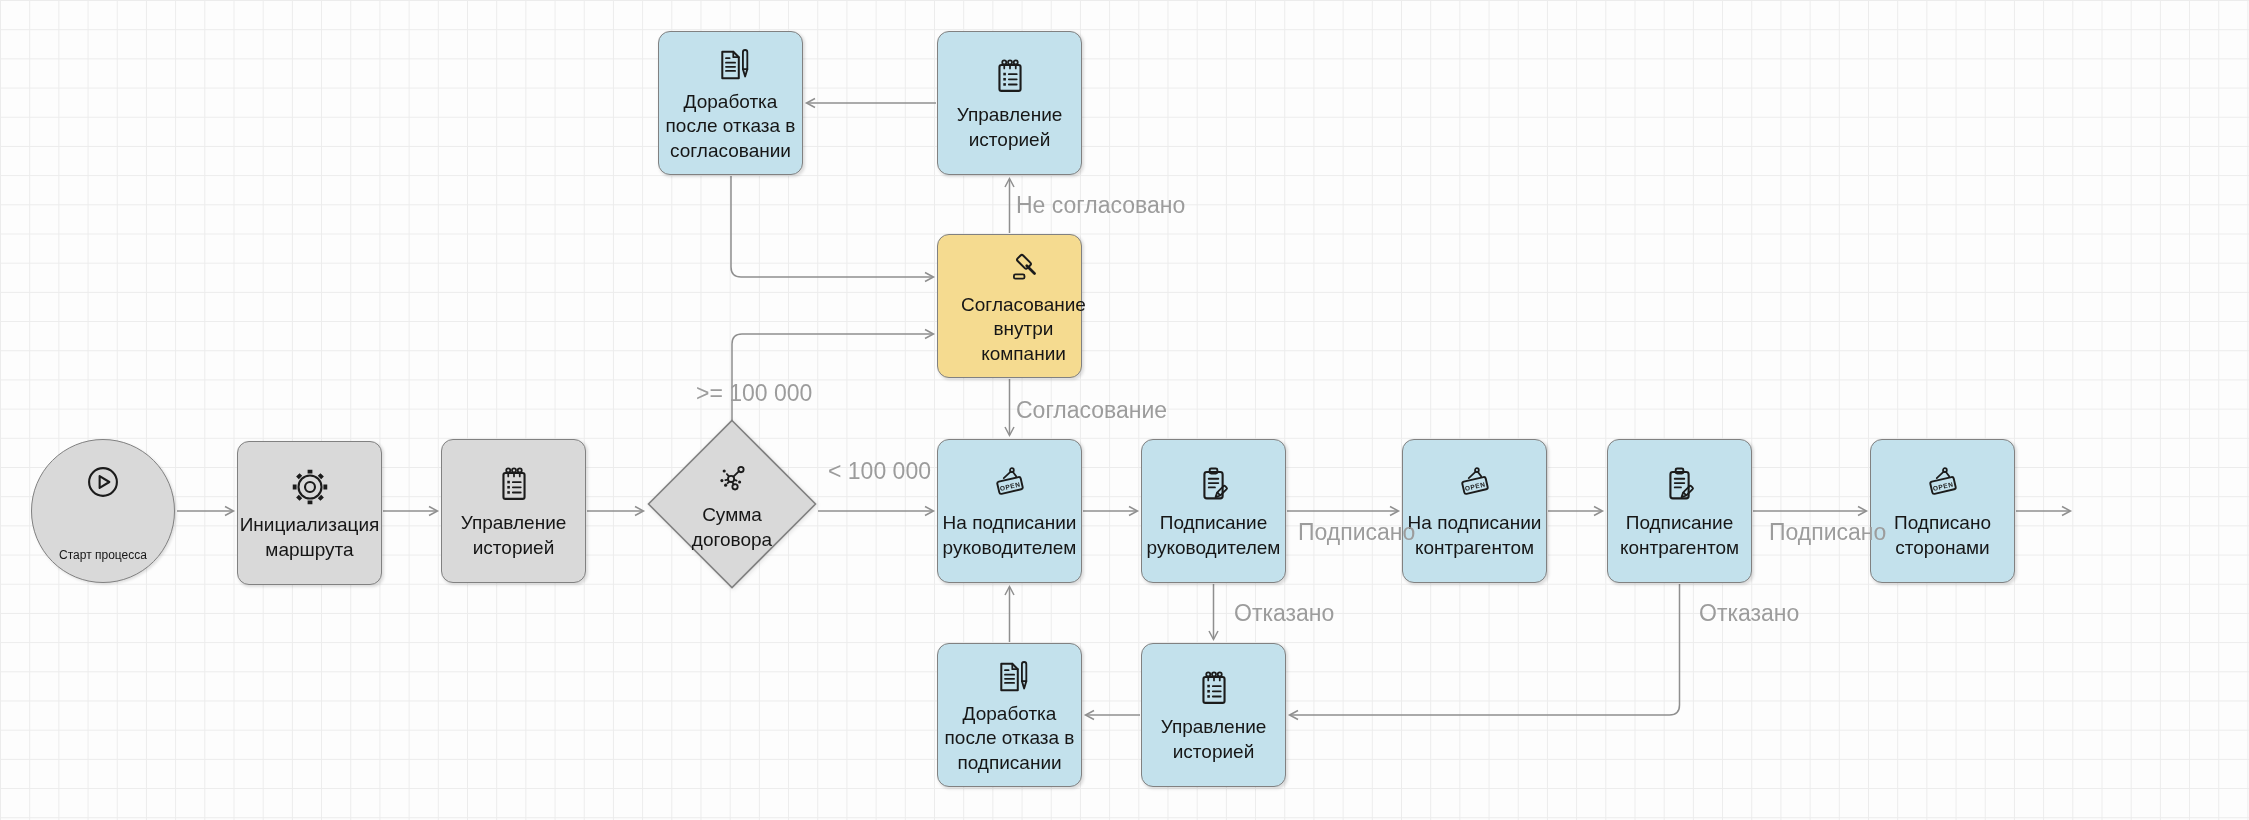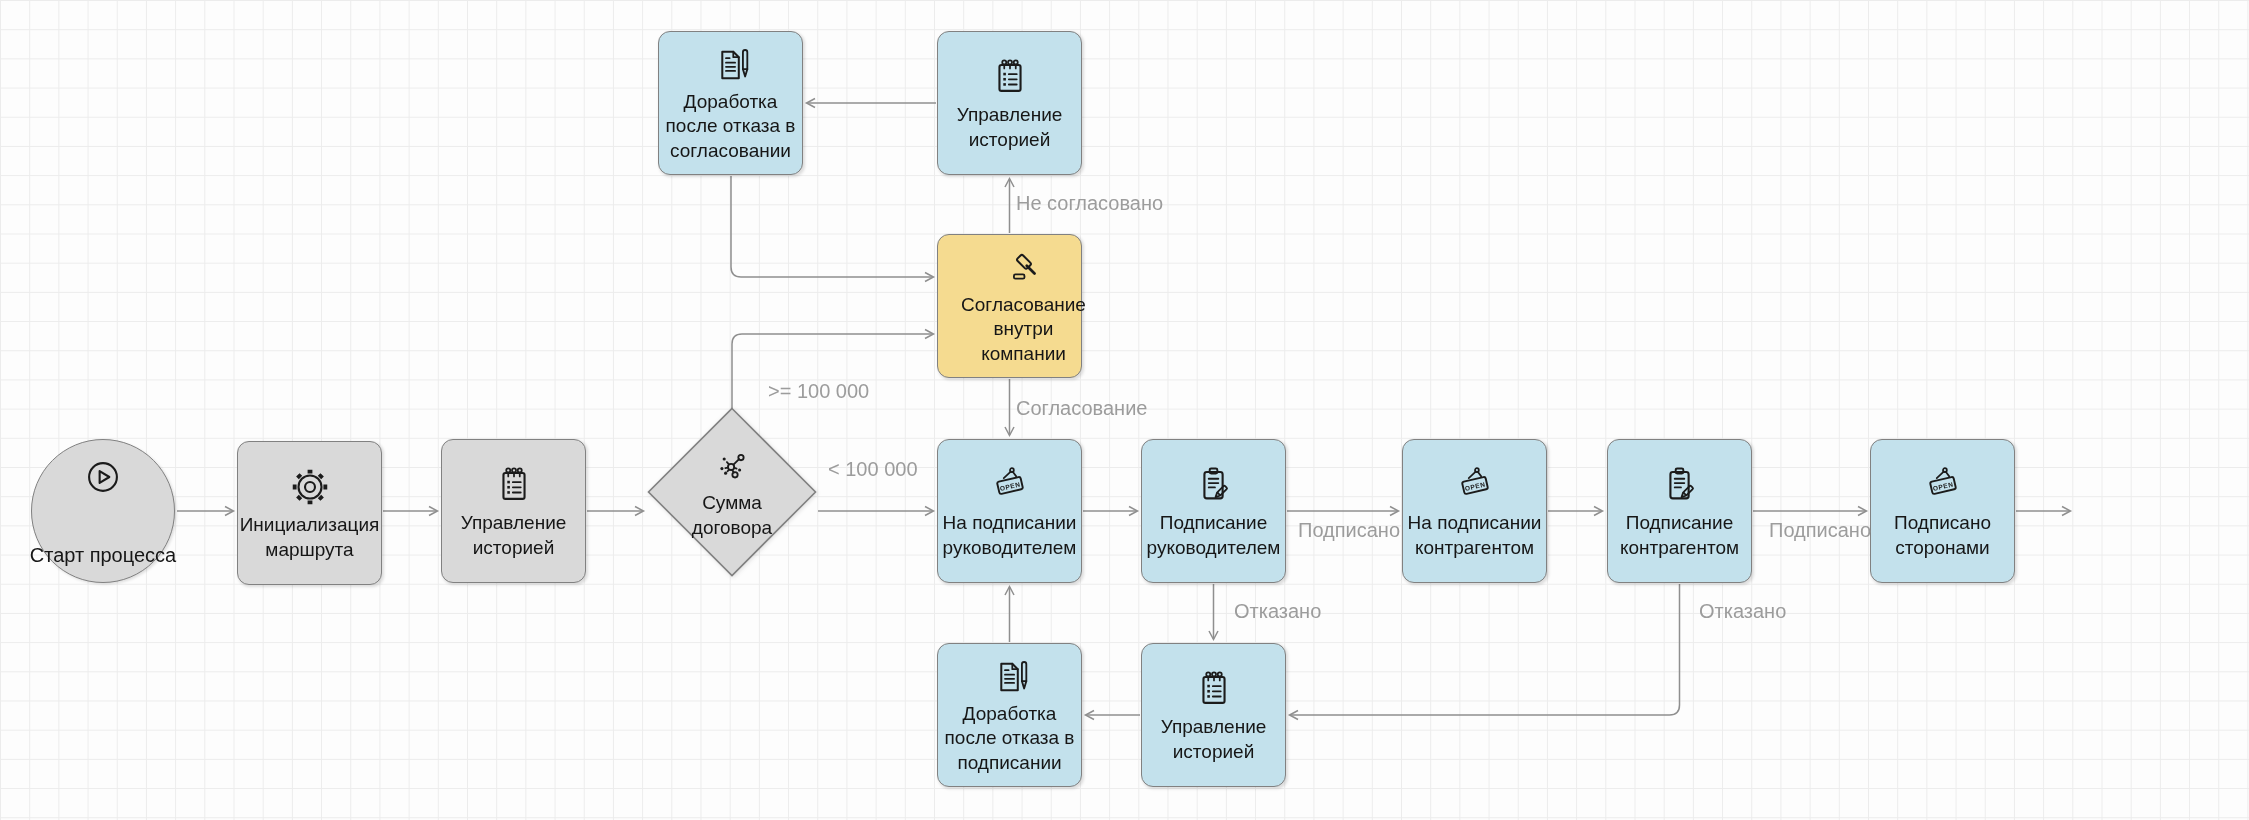--- a/index.html
+++ b/index.html
@@ -14,29 +14,29 @@
     gap:3px;box-sizing:border-box;text-align:center;color:#161616;}
   .task{width:145px;height:144px;border:1.5px solid #818181;border-radius:12px;
     box-shadow:1.5px 1.5px 3px rgba(0,0,0,.13);}
   .task.blue{background:#c3e1ec;}
   .task.gray{background:#d9d9d9;}
   .task.yellow{background:#f5db90;padding-left:28px;}
   .event{width:144px;height:144px;border:1.5px solid #818181;border-radius:50%;
     box-shadow:1.5px 1.5px 3px rgba(0,0,0,.13);}
   .event.gray{background:#d9d9d9;}
   .event.red{background:#f28b87;}
-  .event .label{white-space:nowrap;font-size:20px;margin-top:40px;}
+  .event .label{white-space:nowrap;font-size:12px;margin-top:40px;}
   .diamond{width:170px;height:170px;}
   .diamond-bg{position:absolute;left:0;top:0;width:170px;height:170px;
     filter:drop-shadow(1.5px 1.5px 2px rgba(0,0,0,.12));}
   .diamond .icon,.diamond .label{position:relative;}
   .label{font-size:19px;line-height:1.28;white-space:pre-line;padding:0 1px;}
   .icon{width:46px;height:46px;color:#1b1b1b;flex:0 0 auto;}
   .icon.small{width:44px;height:44px;}
-  .edge-label{position:absolute;font-size:20px;color:#9c9c9c;white-space:nowrap;}
+  .edge-label{position:absolute;font-size:23px;color:#9c9c9c;white-space:nowrap;}
   .defs{position:absolute;width:0;height:0;overflow:hidden;}
 </style>
 </head>
 <body>
 
 <svg class="defs" aria-hidden="true">
   <defs>
     <symbol id="sym-play" viewBox="0 0 48 48">
       <g stroke="currentColor" fill="none" stroke-width="2.2" stroke-linecap="round" stroke-linejoin="round">
         <circle cx="24" cy="24" r="14.5"></circle>
@@ -167,21 +167,21 @@
   </div>
 
   <div class="node task gray" style="left:441px;top:439px">
     <svg class="icon">
         <use href="#sym-notepad"></use>
       </svg>
     <div class="label">Управление
 историей</div>
   </div>
 
-  <div class="node diamond" style="left:647px;top:407px">
+  <div class="node diamond" style="left:647px;top:419px">
     <svg class="diamond-bg" viewBox="0 0 170 170">
       <polygon points="85,1.5 168.5,85 85,168.5 1.5,85" fill="#d9d9d9" stroke="#818181" stroke-width="1.6"></polygon>
     </svg>
     <svg class="icon small">
         <use href="#sym-network"></use>
       </svg>
     <div class="label">Сумма
 договора</div>
   </div>
 
@@ -262,21 +262,21 @@
 
   <div class="node task blue" style="left:937px;top:643px">
     <svg class="icon small">
         <use href="#sym-document-pen"></use>
       </svg>
     <div class="label">Доработка
 после отказа в
 подписании</div>
   </div>
 
-  <span class="edge-label" style="left:768px;top:380px">&gt;= 100 000</span>
+  <span class="edge-label" style="left:696px;top:380px">&gt;= 100 000</span>
   <span class="edge-label" style="left:828px;top:458px">&lt; 100 000</span>
   <span class="edge-label" style="left:1016px;top:192px">Не согласовано</span>
   <span class="edge-label" style="left:1016px;top:397px">Согласование</span>
   <span class="edge-label" style="left:1298px;top:519px">Подписано</span>
   <span class="edge-label" style="left:1234px;top:600px">Отказано</span>
   <span class="edge-label" style="left:1769px;top:519px">Подписано</span>
   <span class="edge-label" style="left:1699px;top:600px">Отказано</span>
 
 </div>
 

